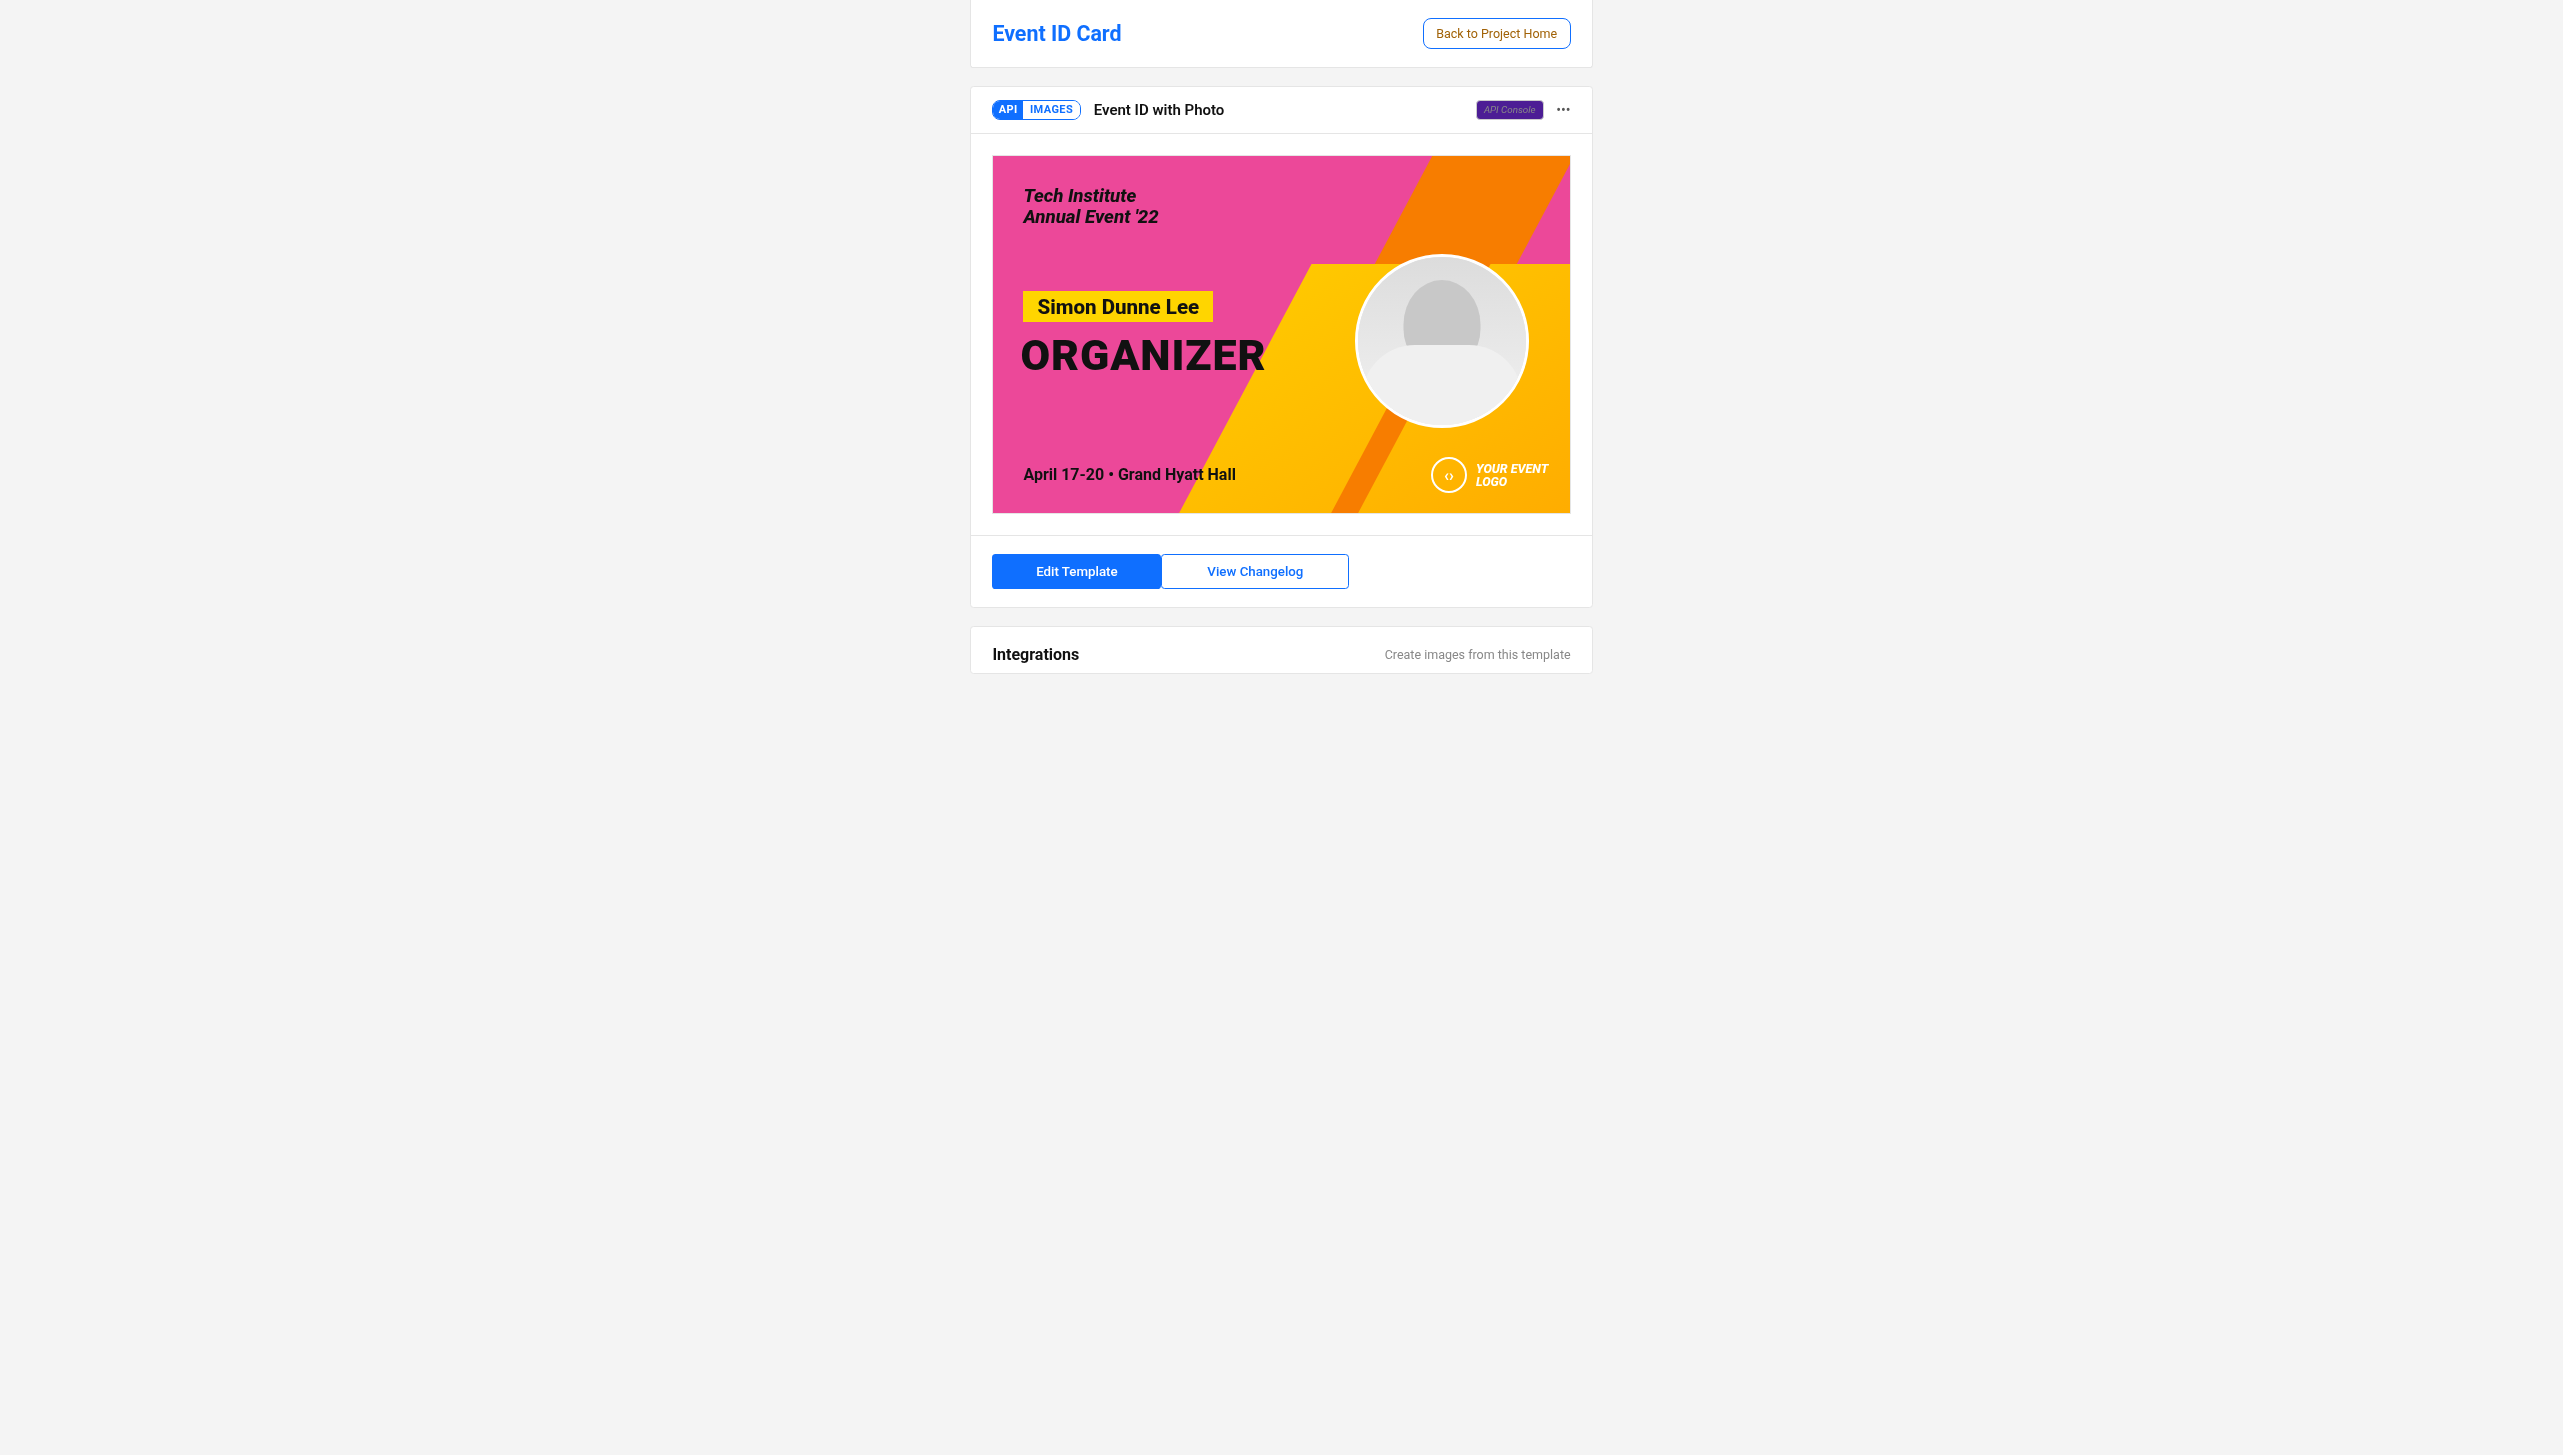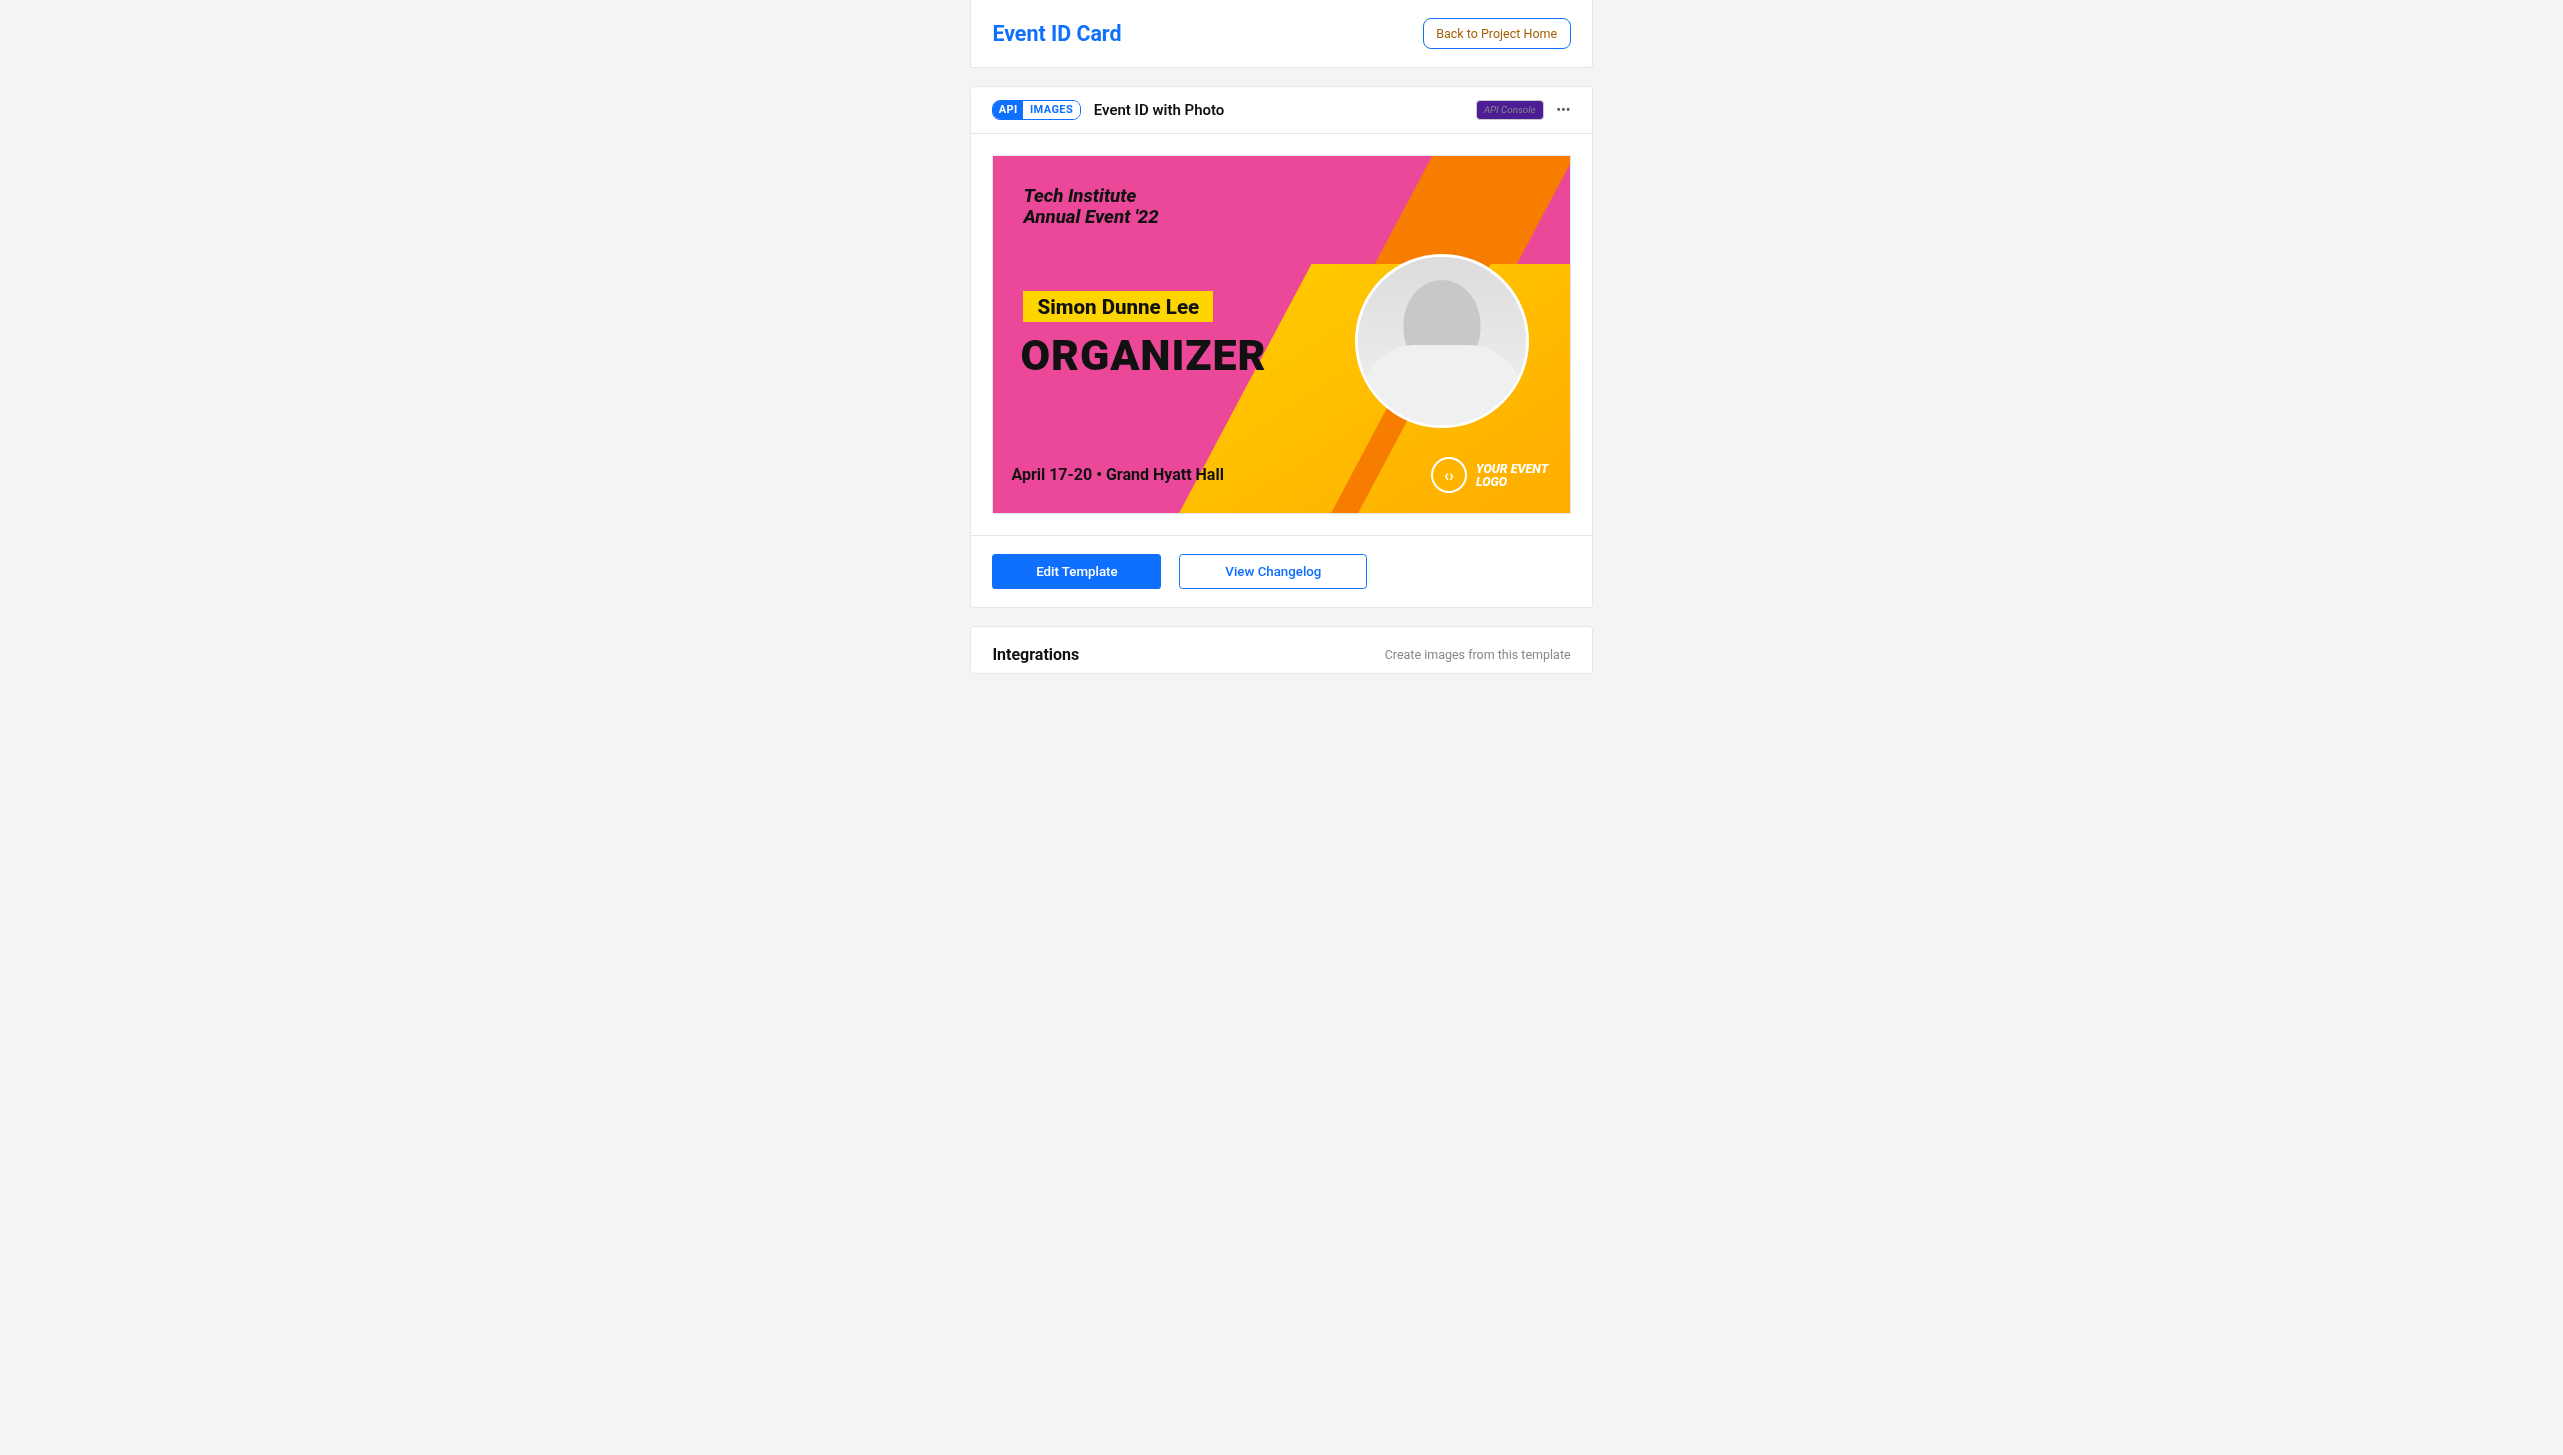--- a/index.html
+++ b/index.html
@@ -140,21 +140,21 @@
       top: 174px;
       left: 27px;
       font-weight: 900;
       font-size: 43px;
       letter-spacing: 0.9px;
       color: #111;
     }
     .date-venue {
       position: absolute;
       bottom: 28.5px;
-      left: 18px;
+      left: 30px;
       font-weight: 700;
       font-size: 16px;
       color: #111;
     }
     .diag-orange-dark {
       position: absolute;
       top: -9px;
       right: -9px;
       width: 142px;
       height: 100%;
@@ -242,21 +242,20 @@
     .event-logo-text {
       font-weight: 800;
       font-style: italic;
       font-size: 12.5px;
       line-height: 1.1;
     }
     .action-row {
       border-top: 0.9px solid #e5e5e5;
       padding: 18px 21.4px;
       display: flex;
-      gap: 18px;
     }
     .primary-btn {
       background: #0f6fff;
       color: #fff;
       border: none;
       padding: 9.8px 0;
       width: 169px;
       border-radius: 3.6px;
       font-size: 13.3px;
       font-weight: 500;

